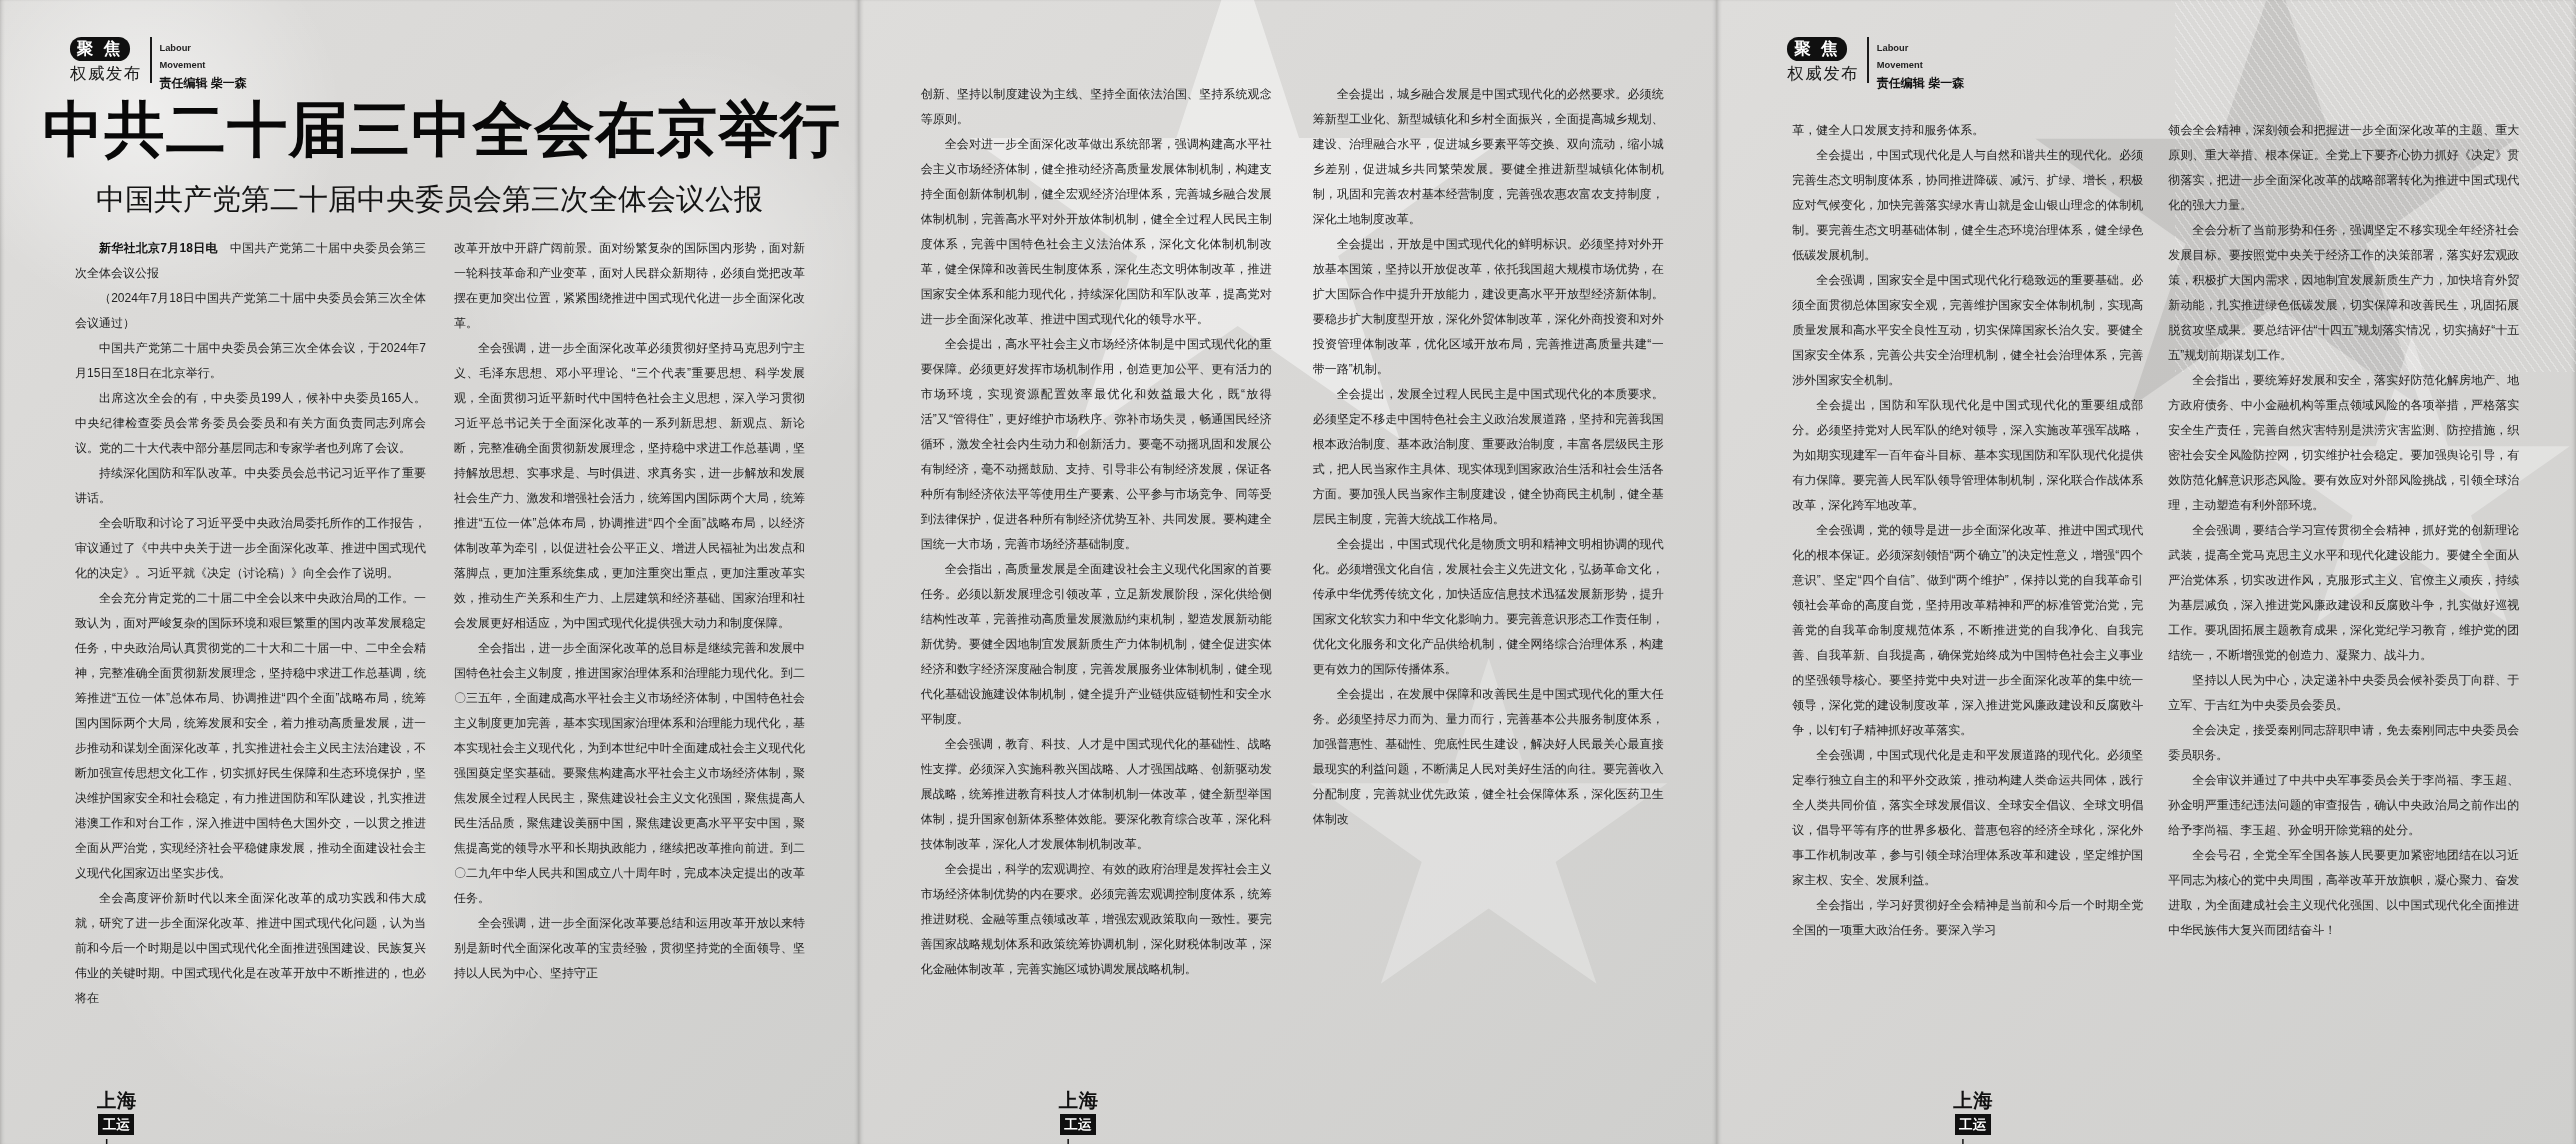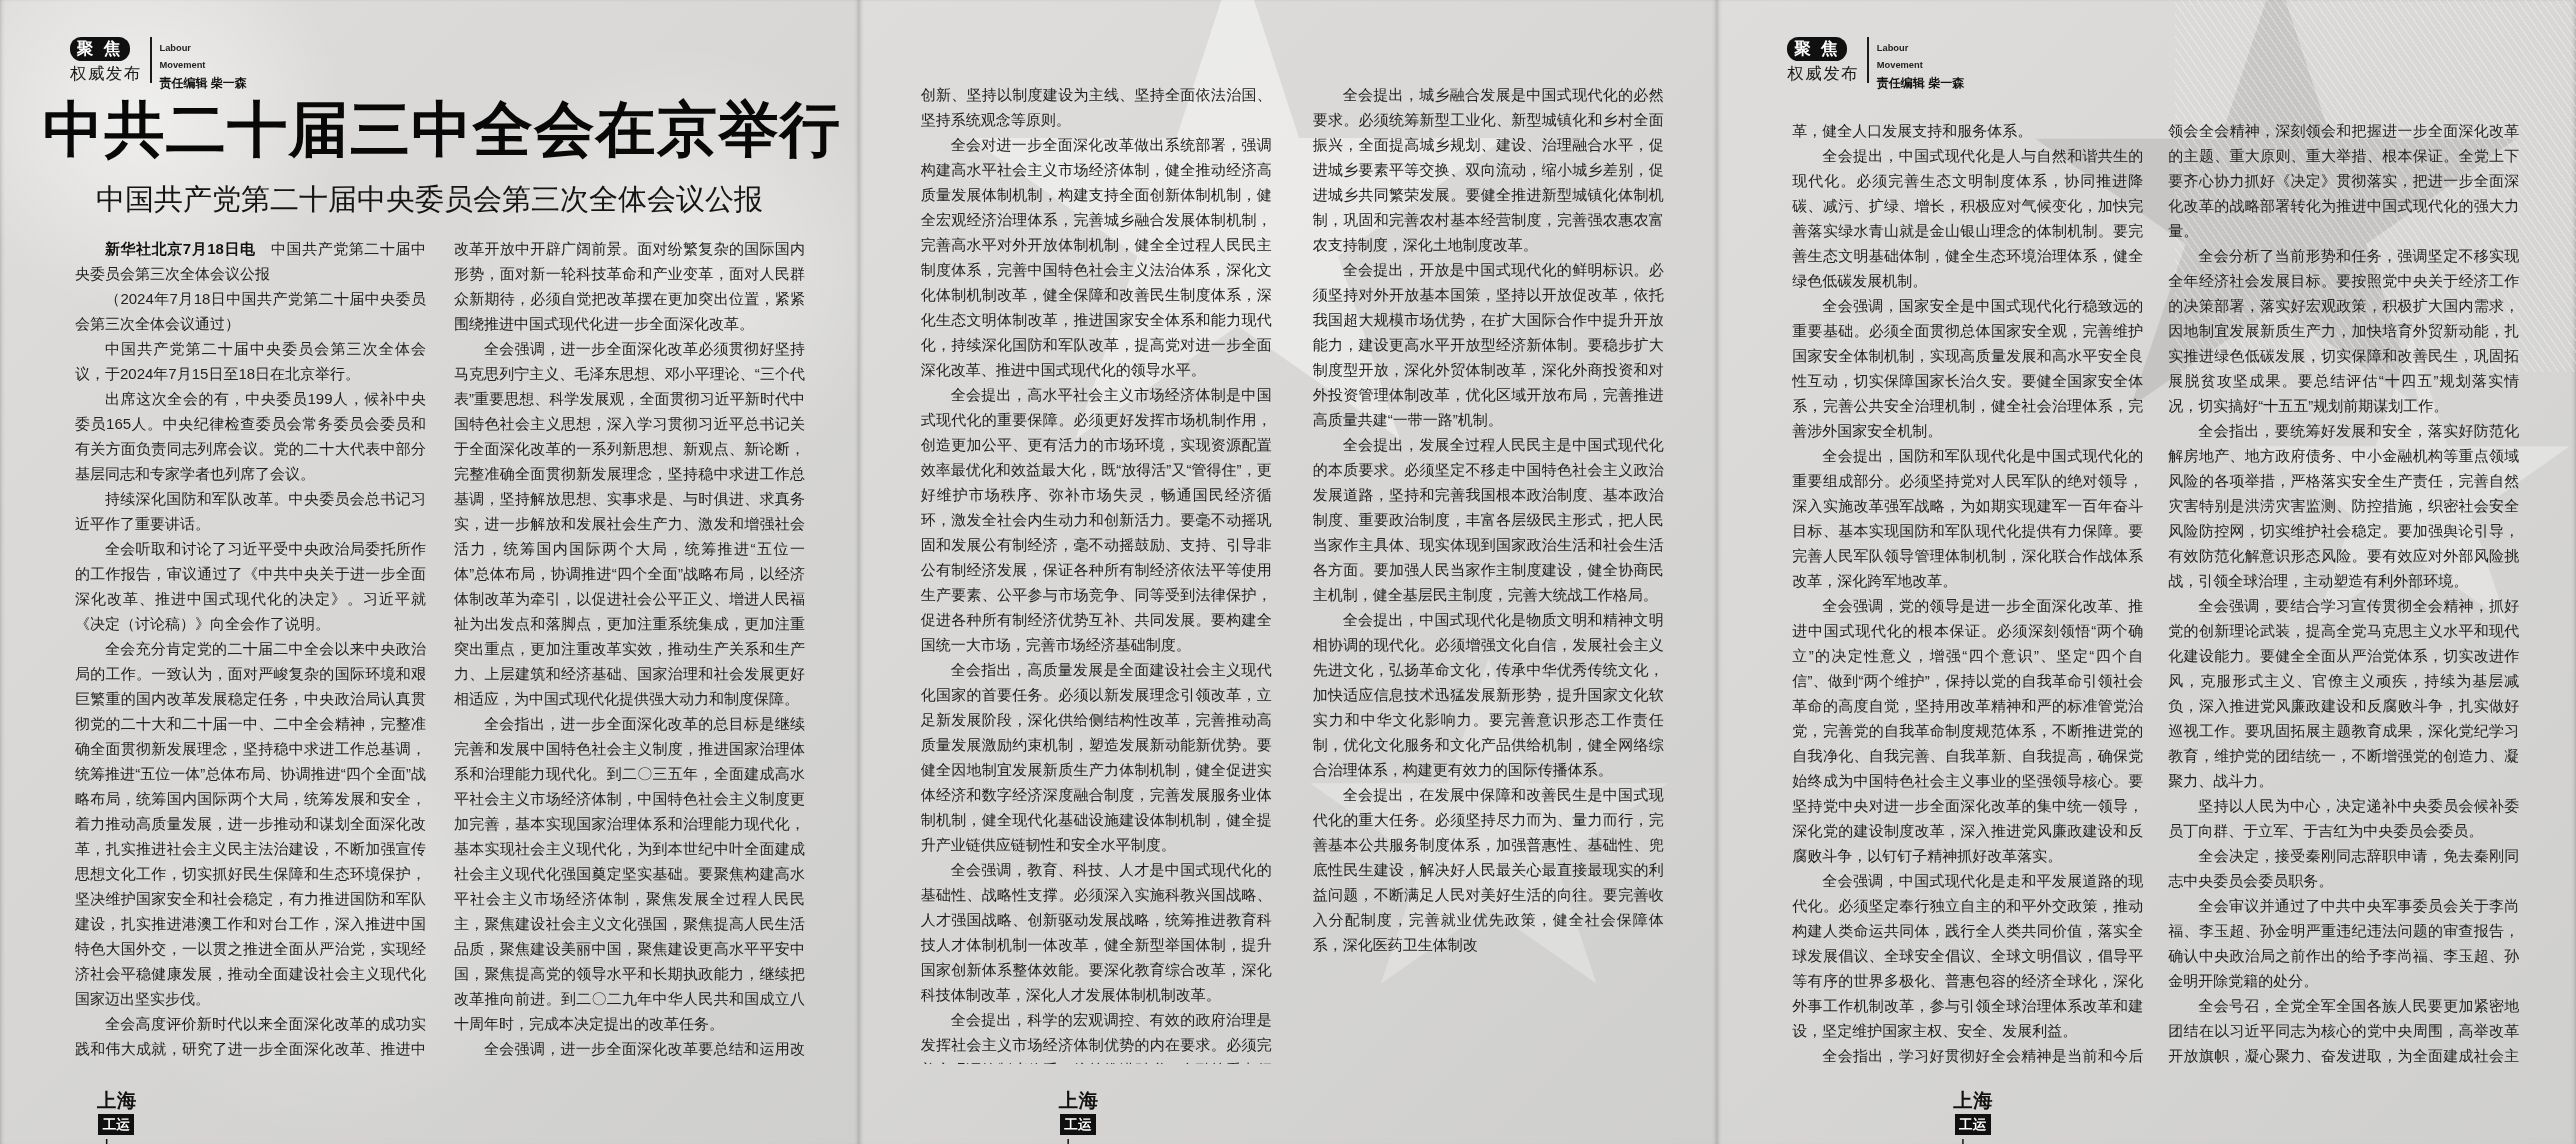--- a/index.html
+++ b/index.html
@@ -22,21 +22,21 @@
   .mh-divider{width:2.1px;height:46px;background:#1a1a1a;margin:0 7.9px;}
   .mh-en{font-size:9.3px;font-weight:bold;line-height:10.7px;color:#222;margin-top:6px;}
   .mh-editor{font-size:12px;font-weight:bold;margin-top:5px;color:#111;text-align:center;}
   
   .headline{position:absolute;top:90px;left:43px;width:773px;text-align:center;
             font-family:"DejaVu Serif","Liberation Serif",serif;
             font-size:60px;font-weight:bold;color:#080808;letter-spacing:1.4px;white-space:nowrap;}
   .subheadline{position:absolute;top:180px;left:29px;width:801px;text-align:center;
             font-size:29px;color:#141414;white-space:nowrap;}
   
-  .col{position:absolute;width:351px;font-size:15px;line-height:25px;
+  .col{position:absolute;width:351px;font-size:12px;line-height:25px;
        text-align:justify;color:#222;overflow:hidden;}
   .col p{margin:0;text-indent:2em;}
   .col p.cont{text-indent:0;}
   .col b{font-weight:bold;color:#111;}
   
   .footer{position:absolute;top:1087px;display:flex;align-items:flex-start;color:#111;flex-direction:column;}
   .f-brand{font-weight:bold;font-size:19.3px;letter-spacing:0.7px;font-family:"DejaVu Serif","Liberation Serif",serif;}
   .f-box{display:inline-block;background:#101010;color:#fff;font-size:13.6px;line-height:19.3px;
          padding:0.7px 4.3px;margin-left:1.4px;font-weight:bold;}
   .f-div{margin:0 7.2px;font-size:18.6px;font-weight:300;}

